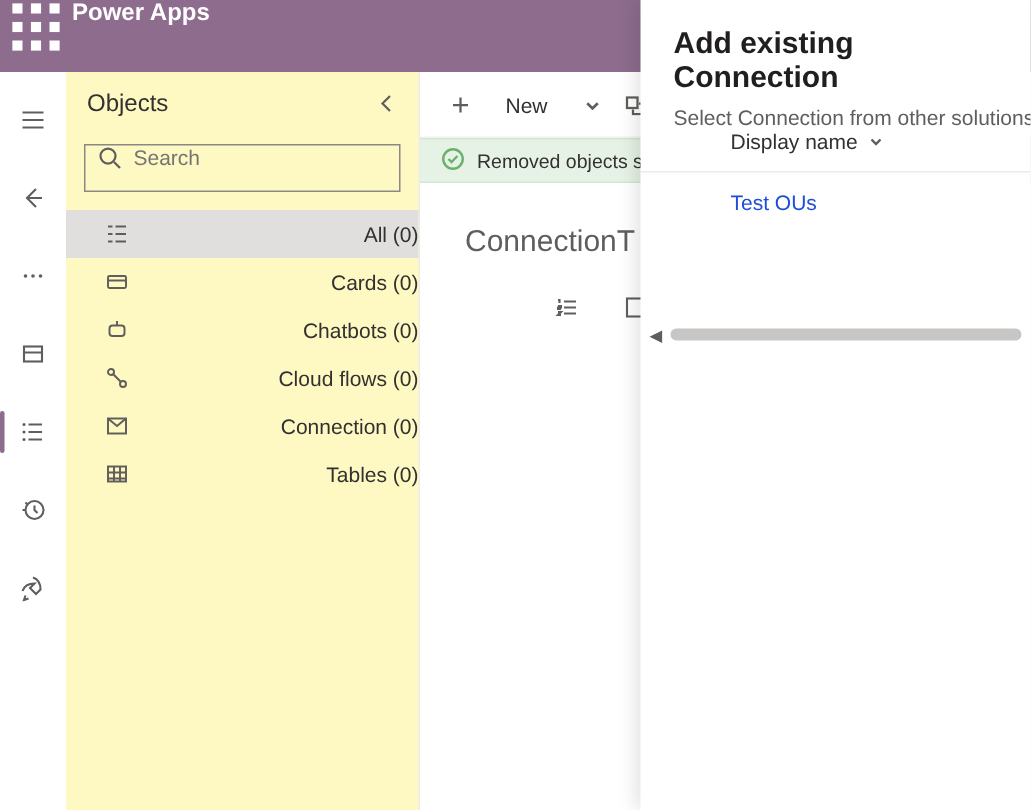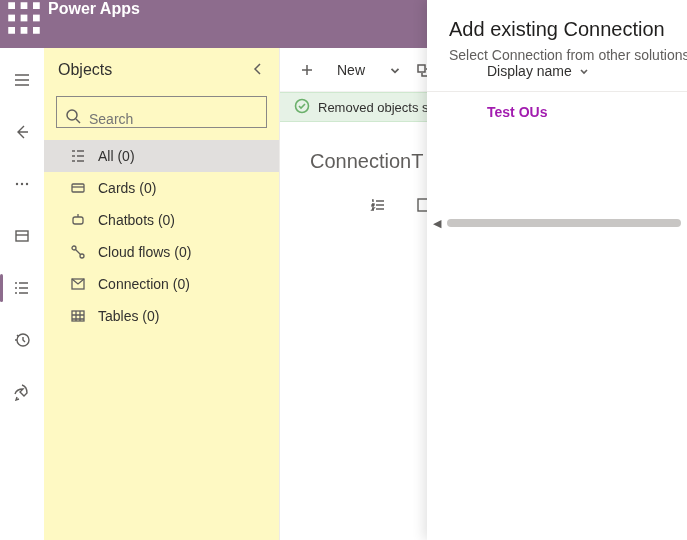--- a/index.html
+++ b/index.html
@@ -67,41 +67,42 @@
   .panel-header {
     height: 44px;
     display: flex; align-items: center;
     padding: 0 14px;
     justify-content: space-between;
   }
   .panel-title { font-size: 16px; font-weight: 400; color: #323130; }
   .panel-collapse { color: #605e5c; cursor: pointer; }
   .search-wrap { padding: 4px 12px 10px; }
   .search-box {
-    display: flex; align-items: flex-end;
+    display: flex; align-items: flex-start;
     border: 1px solid #8a8886;
     height: 32px;
     padding: 0 8px;
     gap: 8px;
   }
   .search-box svg { width: 16px; height: 16px; stroke: #605e5c; fill: none; stroke-width: 1.5; }
   .search-input {
     border: none; outline: none;
     flex: 1; font-size: 14px;
     color: #323130;
     background: transparent;
   }
   .tree { padding-top: 2px; }
   .tree-item {
     height: 32px;
     display: flex; align-items: center;
     padding-left: 26px;
     gap: 12px;
     color: #323130;
     cursor: pointer;
+    justify-content: space-between;
   }
   .tree-item.selected { background: #e1dfdd; }
   .tree-item .ti-icon {
     width: 16px; height: 16px;
     display: flex; align-items: center; justify-content: center;
   }
   .tree-item .ti-icon svg { width:16px; height:16px; stroke:#605e5c; fill:none; stroke-width:1.3; }
   .tree-item .ti-label { font-size: 14px; }
 
   
@@ -148,43 +149,42 @@
   .flyout {
     position: absolute;
     top: 0; right: 0; bottom: 0;
     width: 260px;
     background: #fff;
     box-shadow: -3px 0 12px rgba(0,0,0,.12);
     padding: 18px 0 0 0;
     display:flex; flex-direction:column;
   }
   .flyout-title {
-    font-size: 20px; font-weight: 400;
+    font-size: 20px; font-weight: 700;
     padding: 0 22px;
     color: #201f1e;
   }
   .flyout-sub {
     font-size: 14px; color: #605e5c;
     padding: 6px 22px 0;
     white-space: nowrap;
   }
   .col-header-row {
     padding: 0 22px 12px 60px;
     display: flex; align-items: center; gap: 6px;
     color: #323130;
     font-size: 14px;
     border-bottom: 1px solid #edebe9;
   }
   .col-header-row svg { width:12px; height:12px; stroke:#605e5c; fill:none; stroke-width:1.6; }
   .flyout-item {
     padding: 12px 22px 12px 60px;
     font-size: 14px;
-    color: #a21caf;
+    color: #1d4ed8;
     cursor: pointer;
-    font-weight: bold;
   }
   .flyout-scroll {
     position: absolute;
     left: 0; right: 0; bottom: 310px;
     height: 14px;
     display:flex; align-items:center;
     padding: 0 6px;
     gap: 6px;
   }
   .scroll-arrow { color:#605e5c; font-size:11px; cursor:pointer; }

